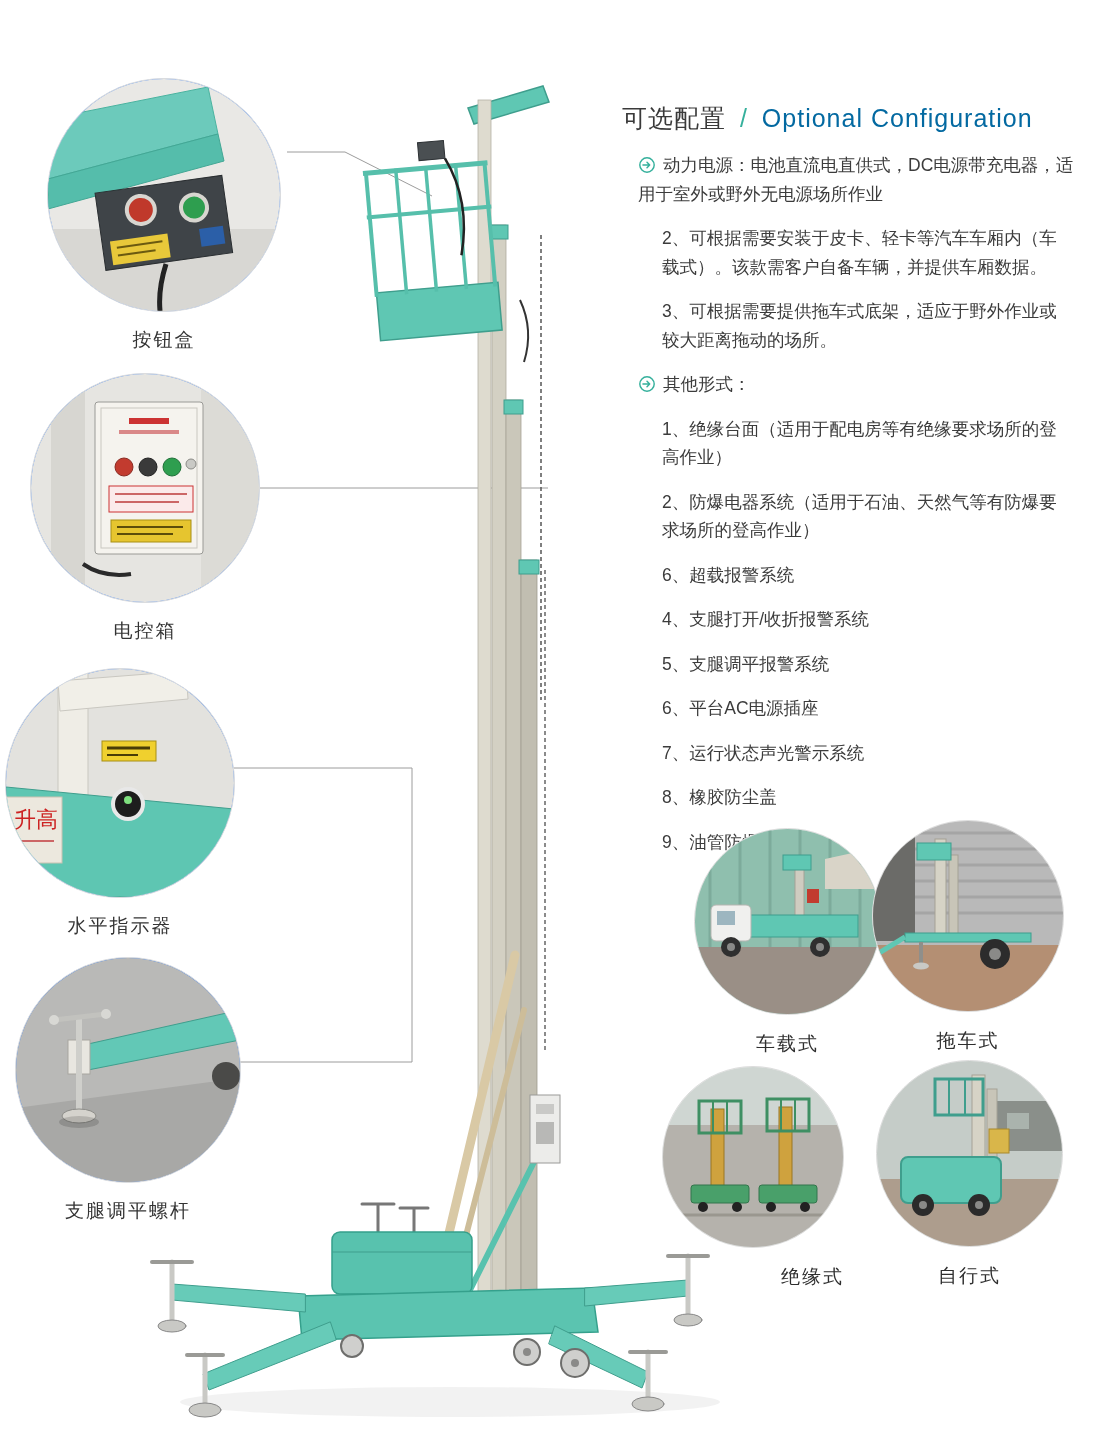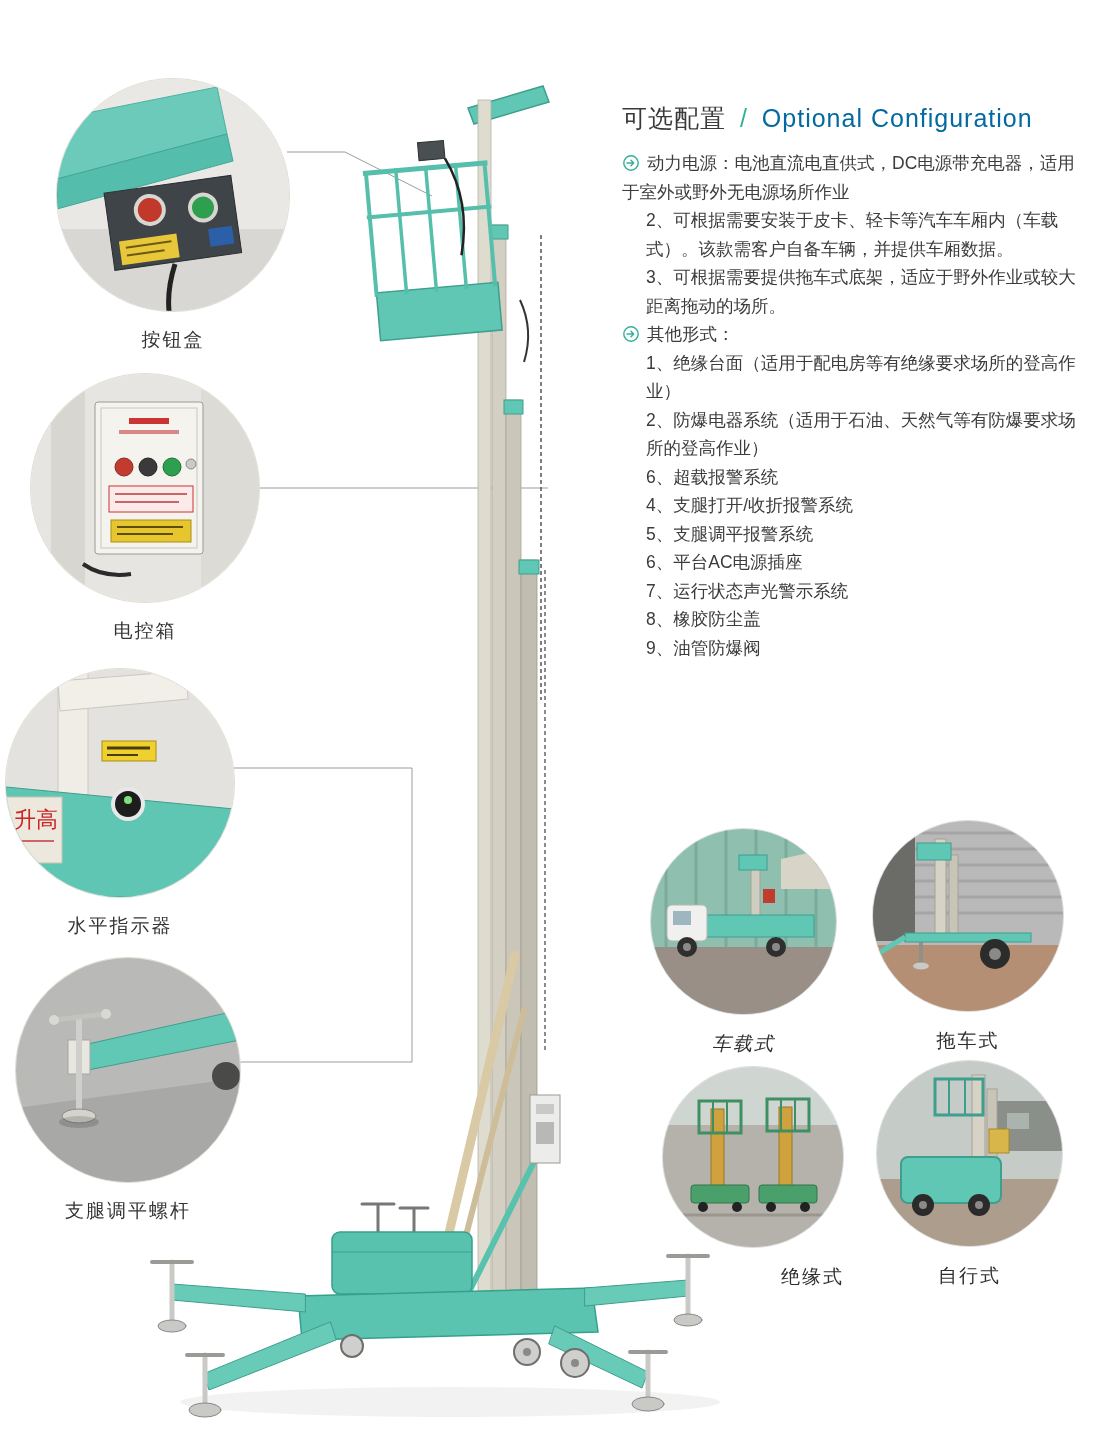--- a/index.html
+++ b/index.html
@@ -5,49 +5,49 @@
   * { margin:0; padding:0; box-sizing:border-box; }
   html,body { background:#ffffff; }
   body { font-family:"Liberation Sans","DejaVu Sans",sans-serif; color:#3a3a3a; }
   .page { position:relative; width:1100px; height:1452px; background:#fff; overflow:hidden; }
 
   
   .machine-svg { position:absolute; left:0; top:0; width:1100px; height:1452px; z-index:1; }
 
   
   .callout { position:absolute; z-index:2; display:flex; flex-direction:column; align-items:center; }
-  .callout .circle { border-radius:50%; overflow:hidden; border:1px solid #ddynamic; border:1px solid #ddd; background:#fef9c3; }
+  .callout .circle { border-radius:50%; overflow:hidden; border:1px solid #ddynamic; border:1px solid #ddd; background:#3b82f6; }
   .callout .circle svg { display:block; }
   .callout-label { margin-top:15px; font-size:19px; letter-spacing:2px; color:#333; white-space:nowrap; }
 
-  #callout-1 { left:56px;  top:78px;  }
+  #callout-1 { left:47px;  top:78px;  }
   #callout-2 { left:30px;  top:373px;justify-content:center; }
   #callout-3 { left:5px;   top:668px; }
   #callout-4 { left:15px;  top:957px; }
 
   
   .right-col { position:absolute; left:622px; top:102px; width:468px; z-index:2; }
   .title-row { font-size:25px; letter-spacing:1px; margin-bottom:14px; white-space:nowrap; }
   .title-cn { color:#3a3a3a; }
   .title-sep { color:#35b09c; margin:0 6px; }
   .title-en { color:#0369a1; }
 
   .options { font-size:17.5px; line-height:1.63; color:#3c3c3c; }
-  .opt { margin:0; }
+  .opt { margin:16px; }
   .opt.sub { padding-left:24px; }
   .bullet-icon { display:inline-block; width:18px; height:18px; margin-right:7px; vertical-align:-3px; }
   .bullet-icon svg { display:block; }
 
   
   .variant { position:absolute; z-index:2; display:flex; flex-direction:column; align-items:center; }
   .variant .circle { border-radius:50%; overflow:hidden; border:1px solid #ddd; background:#eee; }
   .variant .circle svg { display:block; }
   .variant-label { margin-top:16px; font-size:19px; letter-spacing:2px; color:#2e2e2e; white-space:nowrap; }
 
-  #variant-1 { left:650px; top:828px;font-style:italic; }
+  #variant-1 { left:694px; top:828px; }
   #variant-2 { left:872px; top:820px; }
   #variant-3 { left:662px; top:1066px;align-items:flex-end; }
   #variant-4 { left:876px; top:1060px; }
 </style>
 </head>
 <body>
 
 <div class="page">
 
   <svg class="machine-svg" viewBox="0 0 1100 1452" xmlns="http://www.w3.org/2000/svg">

